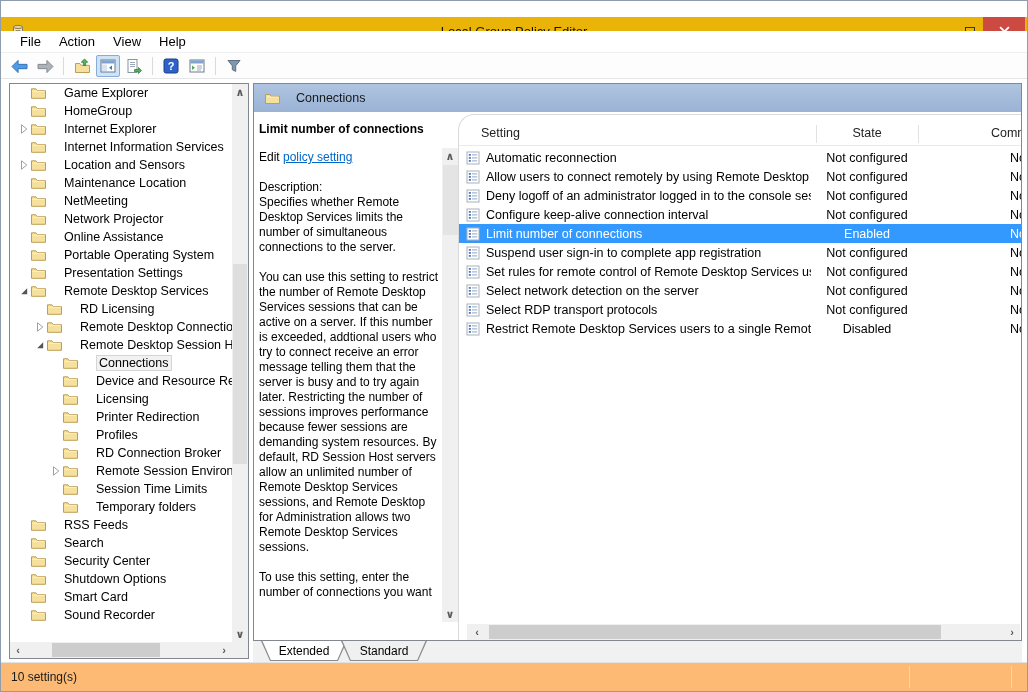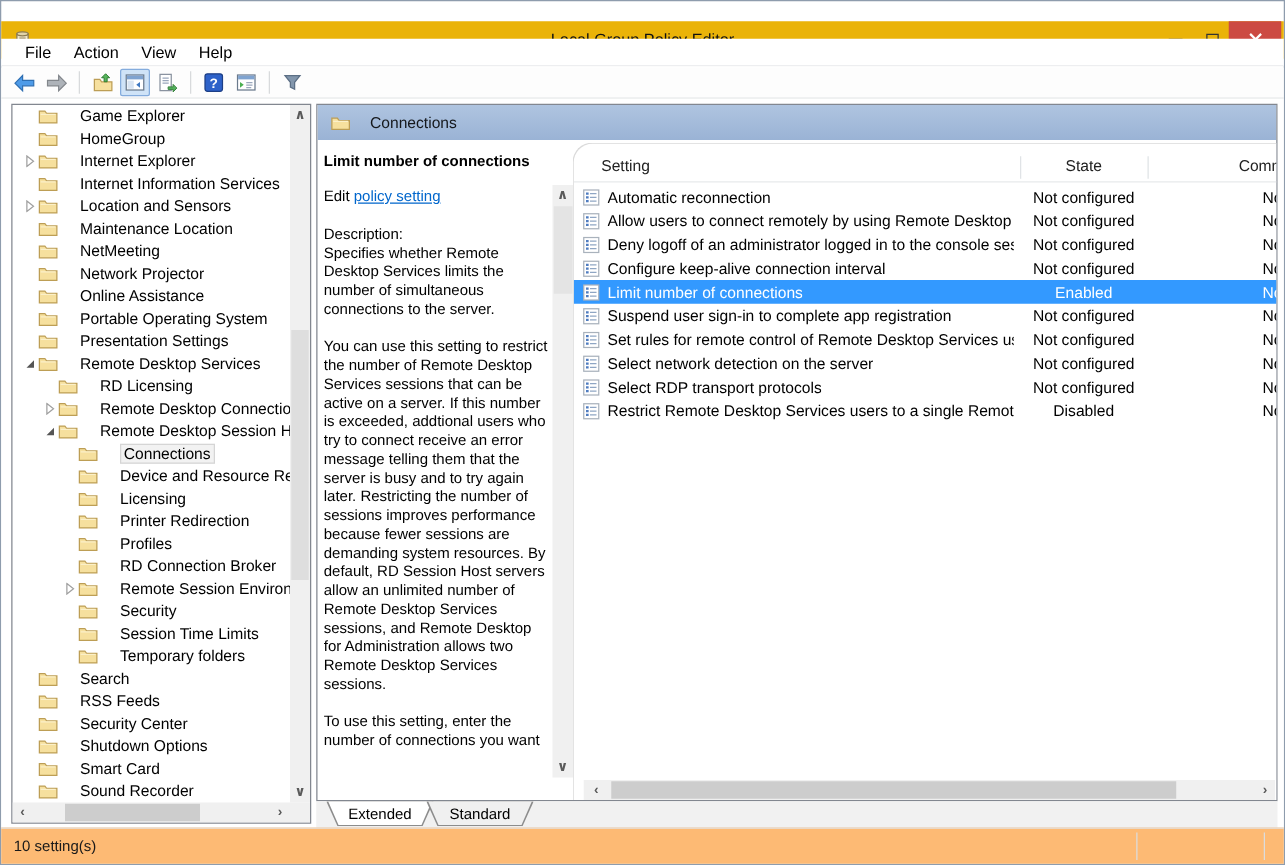--- a/index.html
+++ b/index.html
@@ -425,57 +425,48 @@
               </svg></span>
             <span class="tree-label">Remote Session Environment</span>
           </div>
           <div class="tree-row">
             <span style="flex: 0 0 40px;"></span>
             <span class="tw-arrow"></span>
             <span class="tw-folder"><svg viewBox="0 0 17 14" width="17" height="14">
                 <path d="M1.5 2.8 h4.4 l1.4 1.9 h8.2 v7.6 h-14 z" fill="#F6E09E" stroke="#BD9E55"></path>
                 <path d="M2.5 5.4 h12" stroke="#FBF0C9"></path>
               </svg></span>
-            <span class="tree-label">Security</span>
-          </div>
-          <div class="tree-row">
-            <span style="flex: 0 0 40px;"></span>
-            <span class="tw-arrow"></span>
-            <span class="tw-folder"><svg viewBox="0 0 17 14" width="17" height="14">
-                <path d="M1.5 2.8 h4.4 l1.4 1.9 h8.2 v7.6 h-14 z" fill="#F6E09E" stroke="#BD9E55"></path>
-                <path d="M2.5 5.4 h12" stroke="#FBF0C9"></path>
-              </svg></span>
             <span class="tree-label">Session Time Limits</span>
           </div>
           <div class="tree-row">
             <span style="flex: 0 0 40px;"></span>
             <span class="tw-arrow"></span>
             <span class="tw-folder"><svg viewBox="0 0 17 14" width="17" height="14">
                 <path d="M1.5 2.8 h4.4 l1.4 1.9 h8.2 v7.6 h-14 z" fill="#F6E09E" stroke="#BD9E55"></path>
                 <path d="M2.5 5.4 h12" stroke="#FBF0C9"></path>
               </svg></span>
             <span class="tree-label">Temporary folders</span>
           </div>
           <div class="tree-row">
             <span style="flex: 0 0 8px;"></span>
             <span class="tw-arrow"></span>
             <span class="tw-folder"><svg viewBox="0 0 17 14" width="17" height="14">
                 <path d="M1.5 2.8 h4.4 l1.4 1.9 h8.2 v7.6 h-14 z" fill="#F6E09E" stroke="#BD9E55"></path>
                 <path d="M2.5 5.4 h12" stroke="#FBF0C9"></path>
               </svg></span>
+            <span class="tree-label">RSS Feeds</span>
+          </div>
+          <div class="tree-row">
+            <span style="flex: 0 0 8px;"></span>
+            <span class="tw-arrow"></span>
+            <span class="tw-folder"><svg viewBox="0 0 17 14" width="17" height="14">
+                <path d="M1.5 2.8 h4.4 l1.4 1.9 h8.2 v7.6 h-14 z" fill="#F6E09E" stroke="#BD9E55"></path>
+                <path d="M2.5 5.4 h12" stroke="#FBF0C9"></path>
+              </svg></span>
             <span class="tree-label">Search</span>
-          </div>
-          <div class="tree-row">
-            <span style="flex: 0 0 8px;"></span>
-            <span class="tw-arrow"></span>
-            <span class="tw-folder"><svg viewBox="0 0 17 14" width="17" height="14">
-                <path d="M1.5 2.8 h4.4 l1.4 1.9 h8.2 v7.6 h-14 z" fill="#F6E09E" stroke="#BD9E55"></path>
-                <path d="M2.5 5.4 h12" stroke="#FBF0C9"></path>
-              </svg></span>
-            <span class="tree-label">RSS Feeds</span>
           </div>
           <div class="tree-row">
             <span style="flex: 0 0 8px;"></span>
             <span class="tw-arrow"></span>
             <span class="tw-folder"><svg viewBox="0 0 17 14" width="17" height="14">
                 <path d="M1.5 2.8 h4.4 l1.4 1.9 h8.2 v7.6 h-14 z" fill="#F6E09E" stroke="#BD9E55"></path>
                 <path d="M2.5 5.4 h12" stroke="#FBF0C9"></path>
               </svg></span>
             <span class="tree-label">Security Center</span>
           </div>

